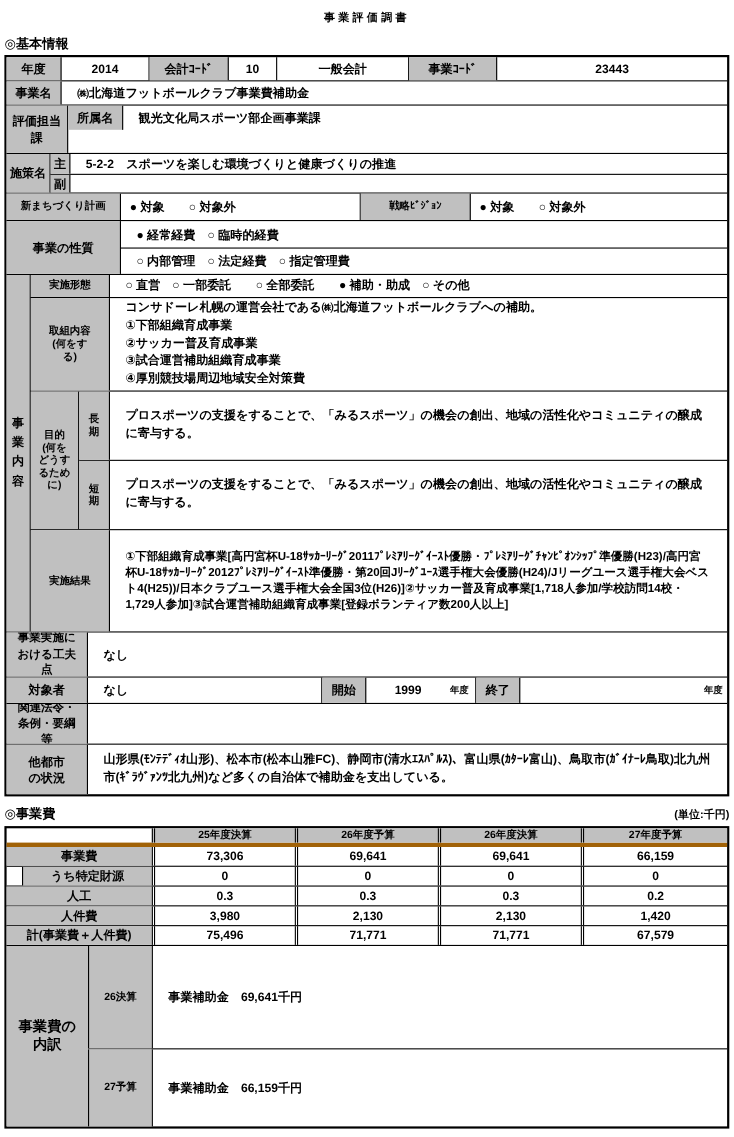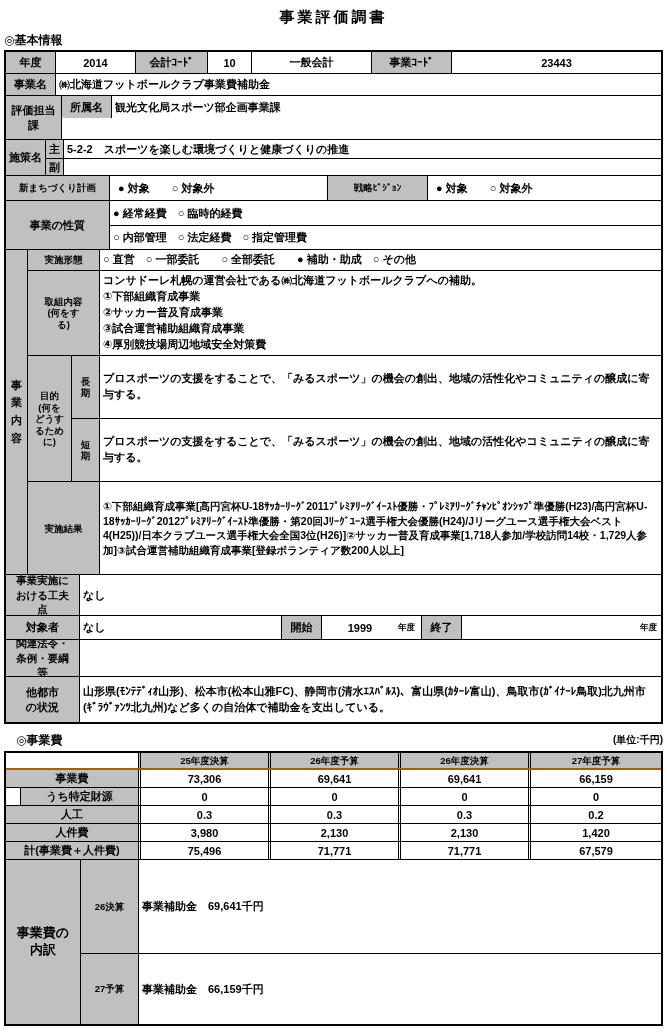--- a/index.html
+++ b/index.html
@@ -1,47 +1,47 @@
 <!DOCTYPE html>
 <html><head>
 <meta charset="utf-8">
 <style>
   html,body{margin:0;padding:0;background:#fff;}
   body{width:667px;height:1034px;overflow:hidden;
        font-family:"Liberation Sans","DejaVu Sans",sans-serif;
        font-weight:bold;color:#000;font-size:11px;}
   .page{padding:6px 4px 0 4px;}
-  .doc-title{text-align:center;font-size:15px;letter-spacing:3px;height:22px;line-height:22px;}
+  .doc-title{text-align:center;font-size:10px;letter-spacing:3px;height:22px;line-height:22px;}
   .sec-label{font-size:12px;height:16px;line-height:16px;margin-top:4px;}
-  .unit-line{display:flex;align-items:center;margin-top:8px;height:16px;margin-left:12px;}
+  .unit-line{display:flex;align-items:flex-end;margin-top:8px;height:16px;}
   .unit-note{margin-left:auto;font-size:10px;font-weight:bold;}
   .tbl{border:2px solid #000;margin-top:2px;}
   .fr{display:flex;box-sizing:border-box;min-width:0;}
   .tbl > .fr{border-bottom:1px solid #000;}
   .tbl > .fr:last-child{border-bottom:none;}
   .c{box-sizing:border-box;border-right:1px solid #000;display:flex;align-items:center;overflow:hidden;min-width:0;}
   .fr > .c:last-child, .fr > .stk:last-child{border-right:none;}
   .g{background:#c0c0c0;}
   .lab{justify-content:center;text-align:center;}
-  .val{padding:0 3px;}
+  .val{padding:0 14px;}
   .ctr{justify-content:center;text-align:center;}
   .stk{display:flex;flex-direction:column;flex:1;min-width:0;box-sizing:border-box;}
   .stk > .fr{border-bottom:1px solid #000;}
   .stk > .fr:last-child{border-bottom:none;}
   .f1{flex:1;}
   .pl{white-space:pre-line;}
   .sm{font-size:9.5px;line-height:1.2;}
   .xs{font-size:8.5px;}
   .t10{font-size:10.5px;line-height:1.38;}
   .lh14{line-height:1.45;}
   
   .fee .c{border-right:none;}
   .fee .dv{border-left:3px double #000;}
   .fee .sv{border-left:1px solid #000;}
-  .fee .hdr{border-bottom:2px solid #a16207;}
+  .fee .hdr{border-bottom:4px solid #a16207;}
   .bd-label{font-size:13px;line-height:1.3;}
   .rt{justify-content:flex-end;padding-right:4px;}
 </style>
 </head>
 <body>
 
 <div class="page">
 
   <div class="doc-title">事業評価調書</div>
 

